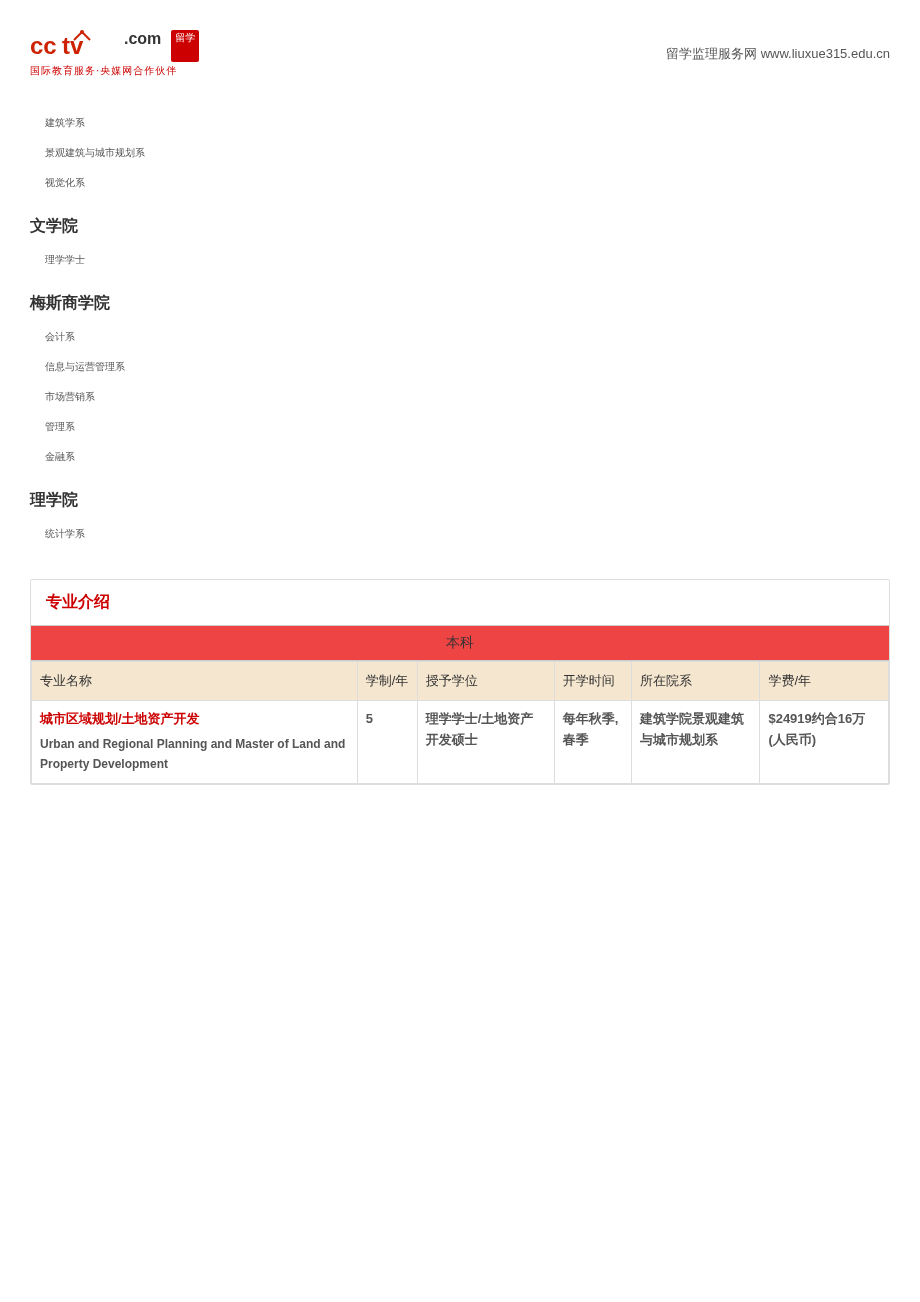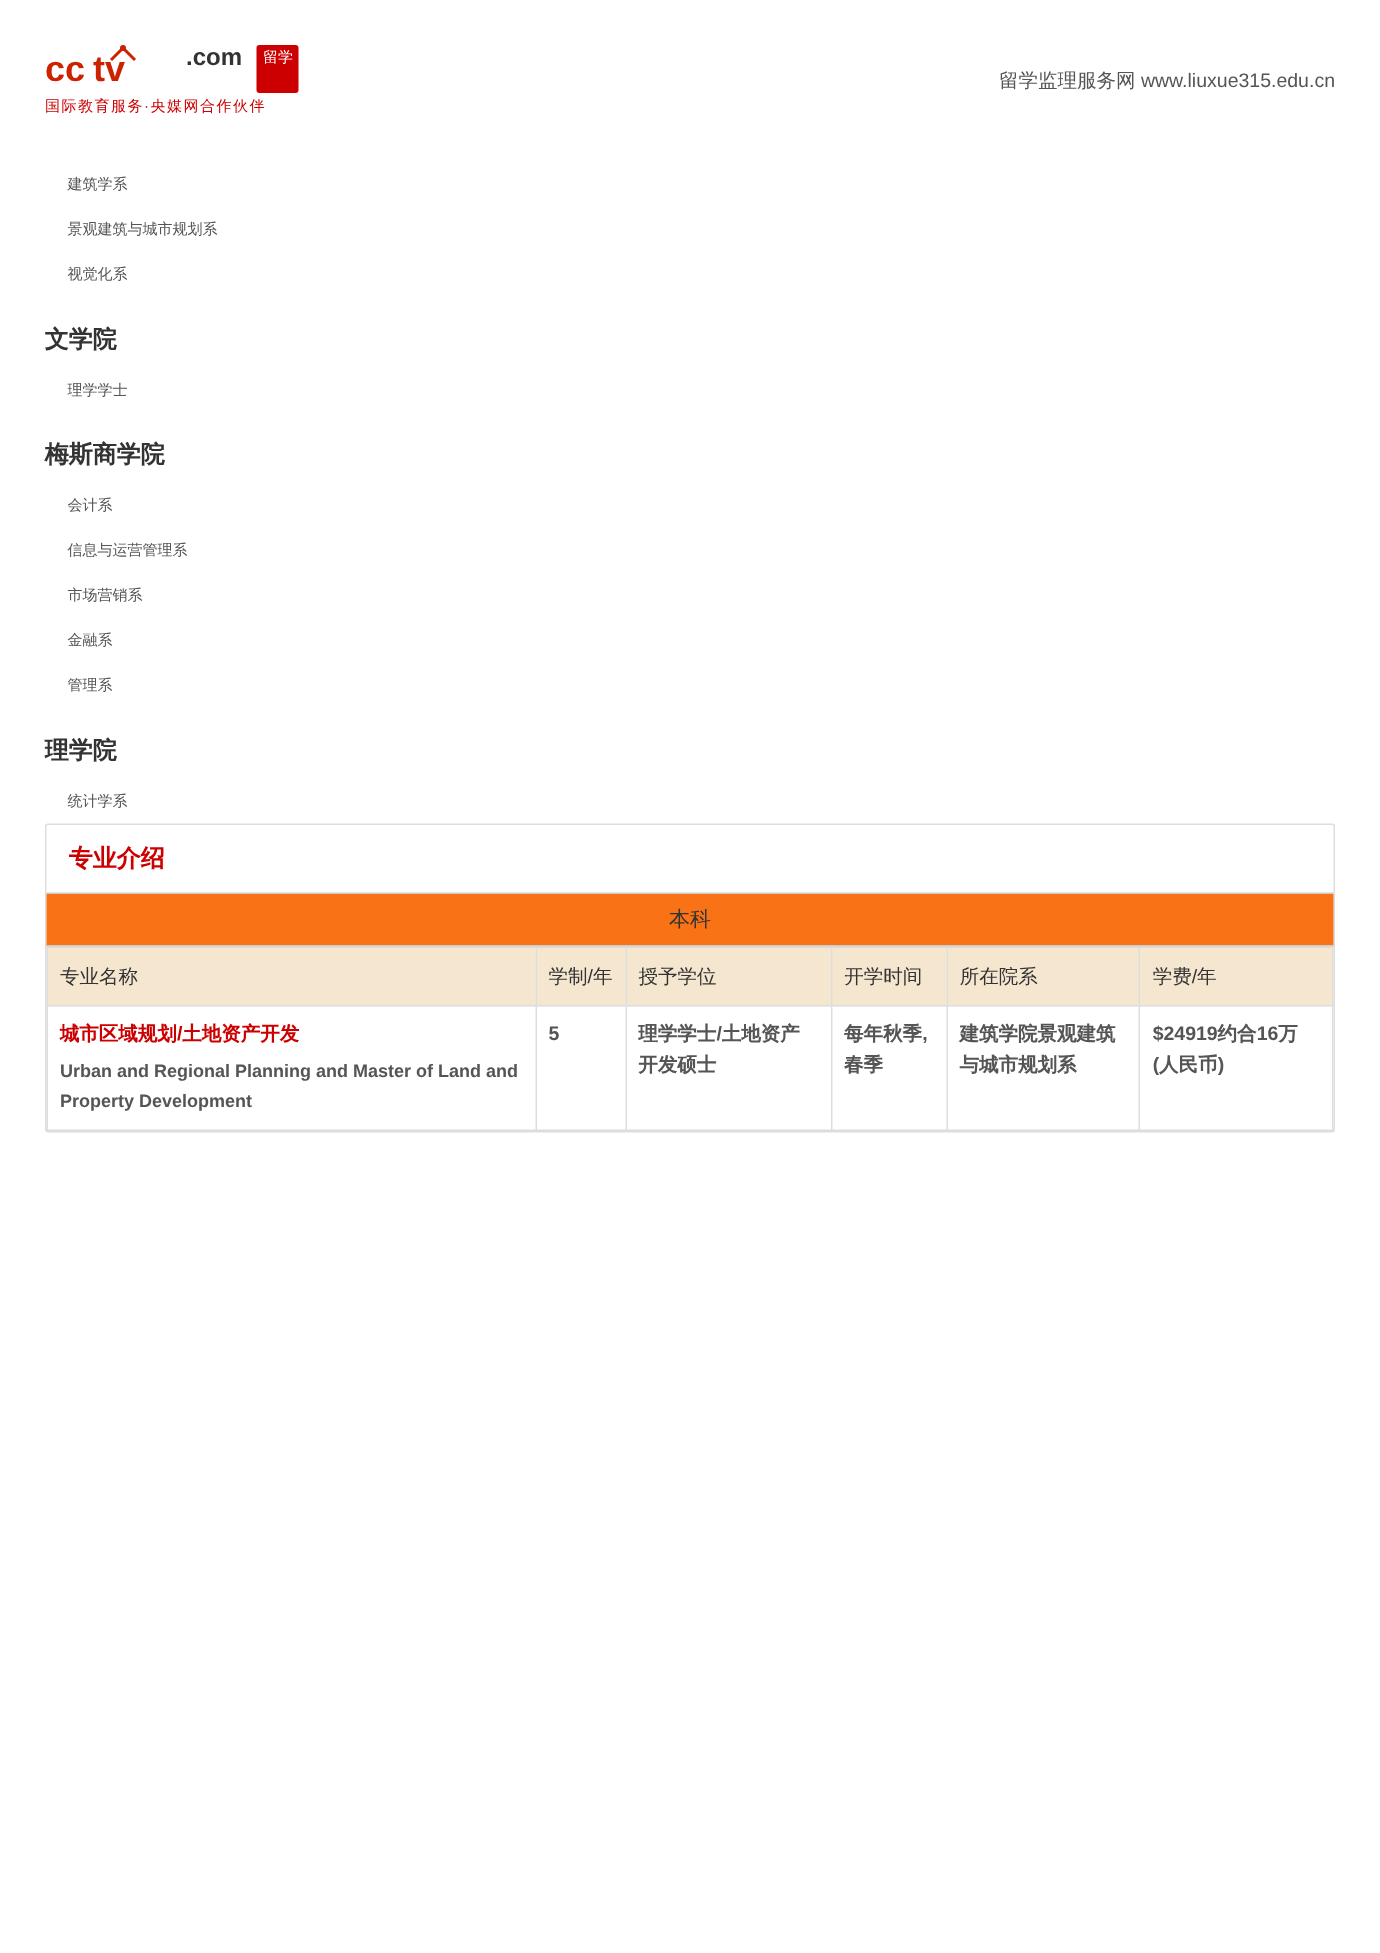--- a/index.html
+++ b/index.html
@@ -83,20 +83,21 @@
     .college-heading {
       font-size: 16px;
       font-weight: bold;
       color: #333;
       padding: 12px 0 8px 0;
       margin-top: 6px;
     }
 
     
     .major-section {
+      margin-top: 30px;
       border: 1px solid #ddd;
       border-radius: 2px;
       padding: 0;
     }
 
     .major-section-title {
       padding: 12px 15px;
       font-size: 16px;
       font-weight: bold;
       color: #cc0000;
@@ -104,21 +105,21 @@
     }
 
     
     .table-wrapper {
       width: 100%;
       border-top: 1px solid #ccc;
     }
 
     .table-type-row {
       text-align: center;
-      background: #f97316;
+      background: #ef4444;
       padding: 8px;
       font-size: 14px;
       color: #333;
       border-bottom: 1px solid #ccc;
     }
 
     table {
       width: 100%;
       border-collapse: collapse;
       font-size: 13px;
@@ -197,22 +198,22 @@
       <div class="dept-item">景观建筑与城市规划系</div>
       <div class="dept-item">视觉化系</div>
 
       <div class="college-heading">文学院</div>
       <div class="dept-item">理学学士</div>
 
       <div class="college-heading">梅斯商学院</div>
       <div class="dept-item">会计系</div>
       <div class="dept-item">信息与运营管理系</div>
       <div class="dept-item">市场营销系</div>
+      <div class="dept-item">管理系</div>
       <div class="dept-item">金融系</div>
-      <div class="dept-item">管理系</div>
 
       <div class="college-heading">理学院</div>
       <div class="dept-item">统计学系</div>
     </div>
 
     <div class="major-section">
       <div class="major-section-title">专业介绍</div>
 
       <div class="table-wrapper">
         <div class="table-type-row">本科</div>

